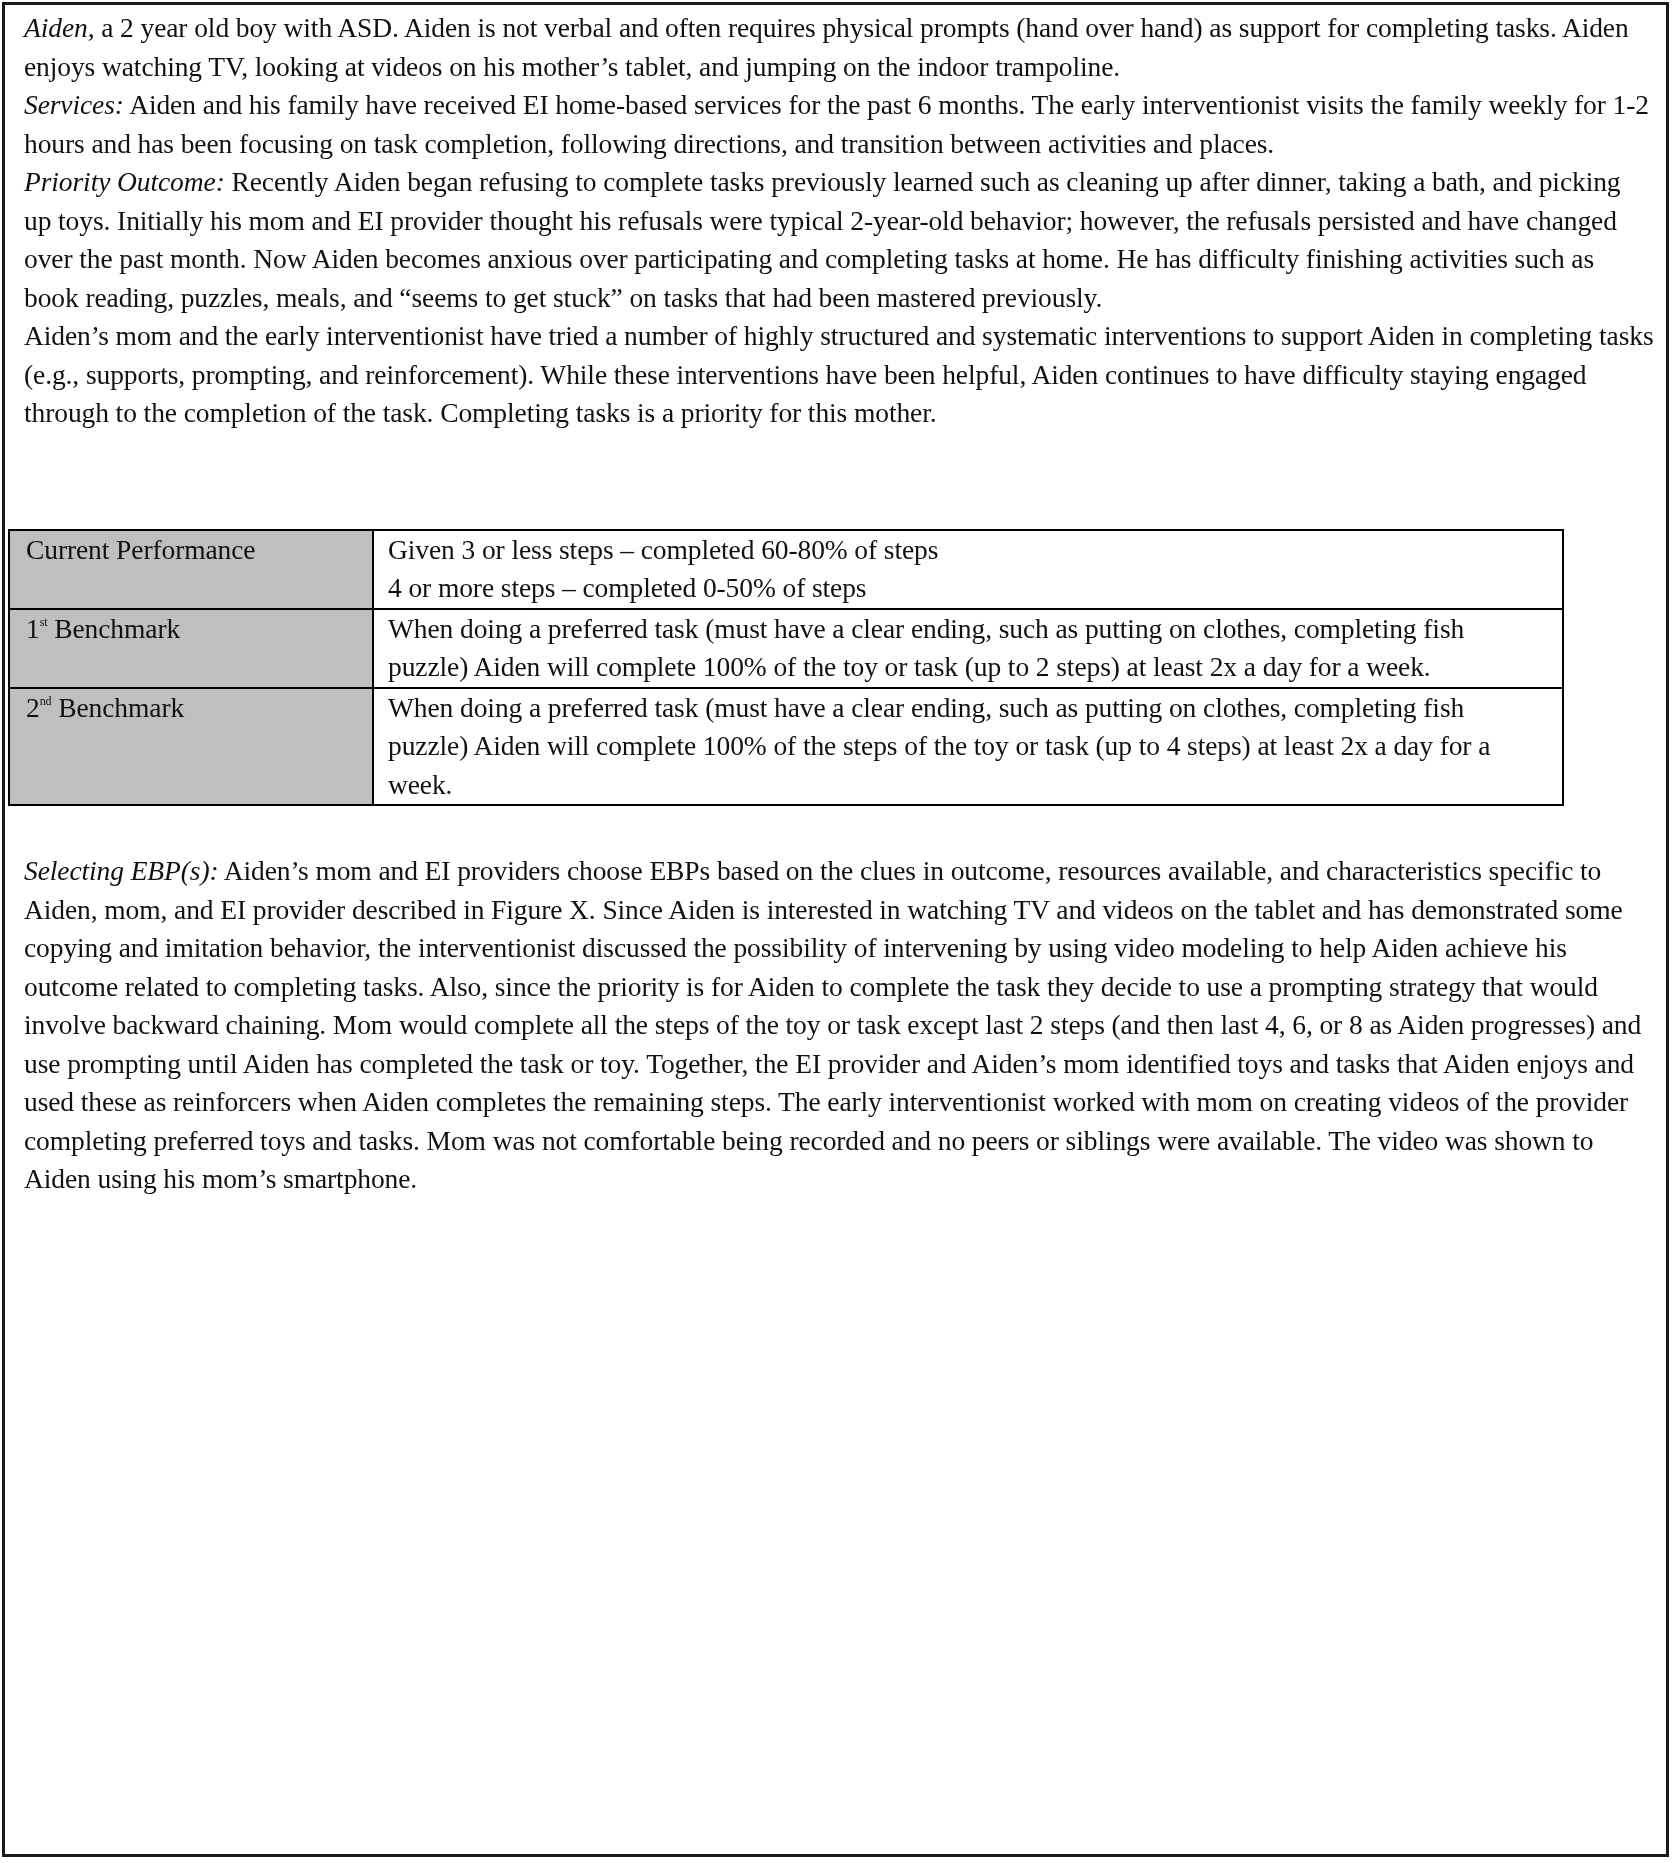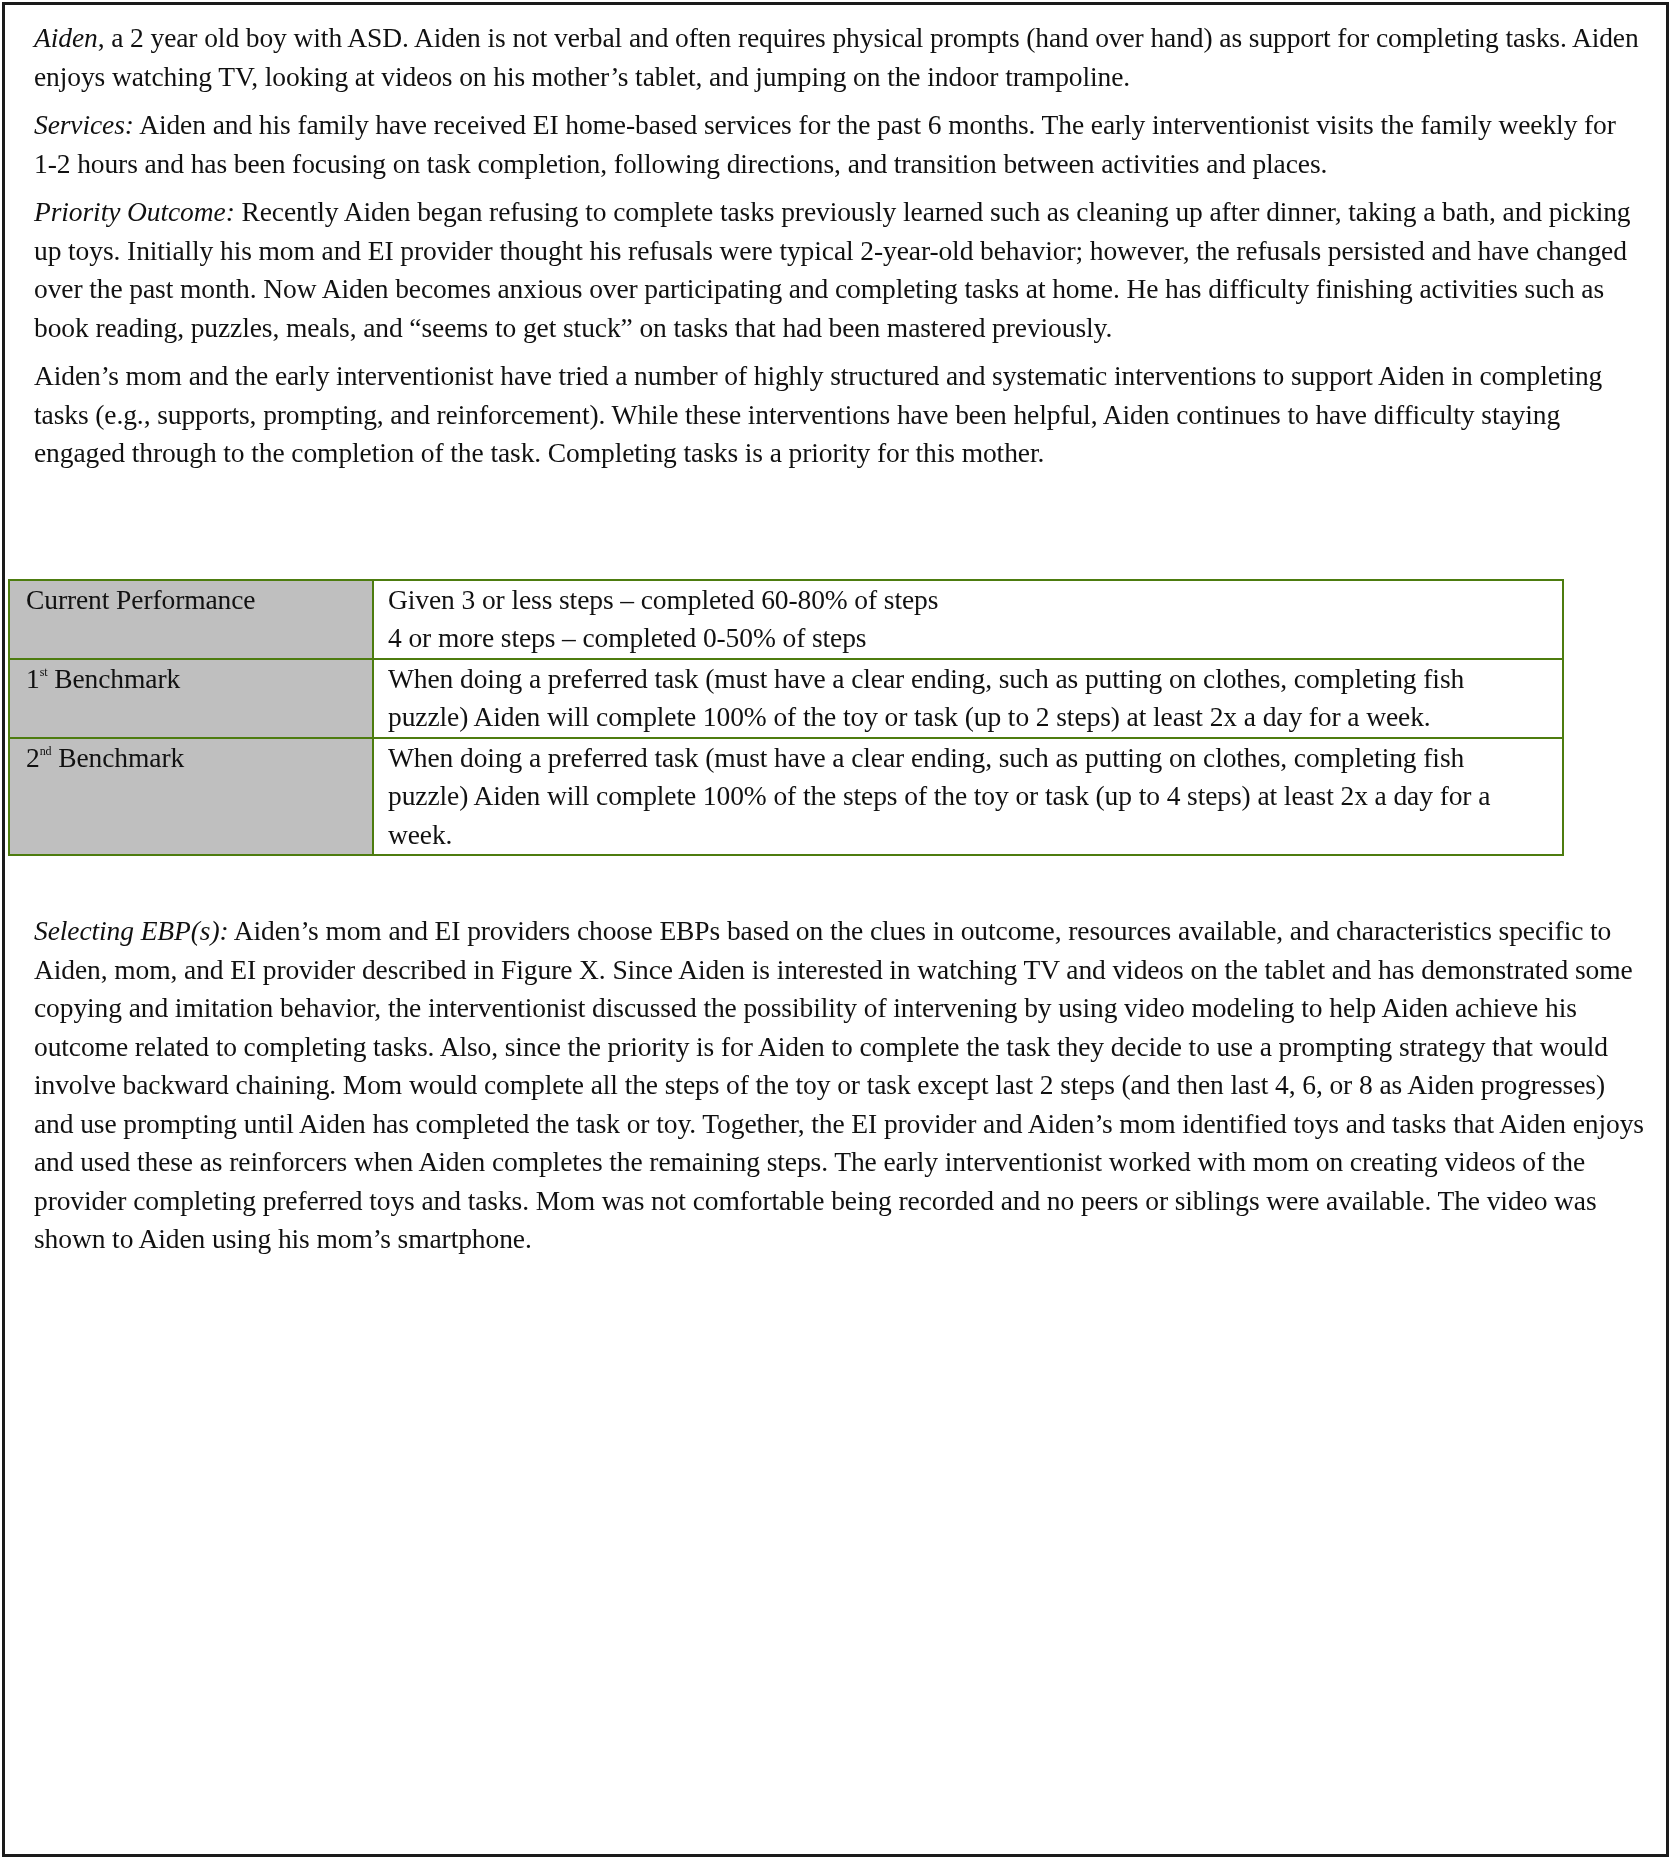--- a/index.html
+++ b/index.html
@@ -7,30 +7,30 @@
   .frame {
     position: absolute; left: 2px; top: 2px; width: 1667px; height: 1855px;
     border: 3px solid #1a1a1a; box-sizing: border-box;
   }
   .doc {
     position: absolute; left: 24px; top: 9px; width: 1630px;
     font-family: "Liberation Serif", "DejaVu Serif", serif;
     font-size: 27.5px; line-height: 38.5px; color: #111;
     letter-spacing: -0.1px;
   }
-  .doc p { margin: 10px; }
+  .doc p { margin: 0; }
   .it { font-style: italic; }
   .b { font-weight: bold; }
   .gap { height: 38px; }
   table.scale {
     border-collapse: collapse; width: 1556px; margin-left: -16px;
     font-family: "Liberation Serif", "DejaVu Serif", serif;
     font-size: 27.5px; line-height: 38.5px; color: #111;
   }
-  table.scale td { border: 2px solid #4d7c0f; vertical-align: top; padding: 0 14px 0 14px; }
+  table.scale td { border: 2px solid #000000; vertical-align: top; padding: 0 14px 0 14px; }
   table.scale td.lbl { background: #bfbfbf; width: 332px; padding-left: 16px; }
   table.scale td.val { background: #fff; }
   sup { font-size: 12px; line-height: 0; vertical-align: 12px; }
 </style>
 </head>
 <body>
 
 <div class="frame"></div>
 
 <div class="doc">

